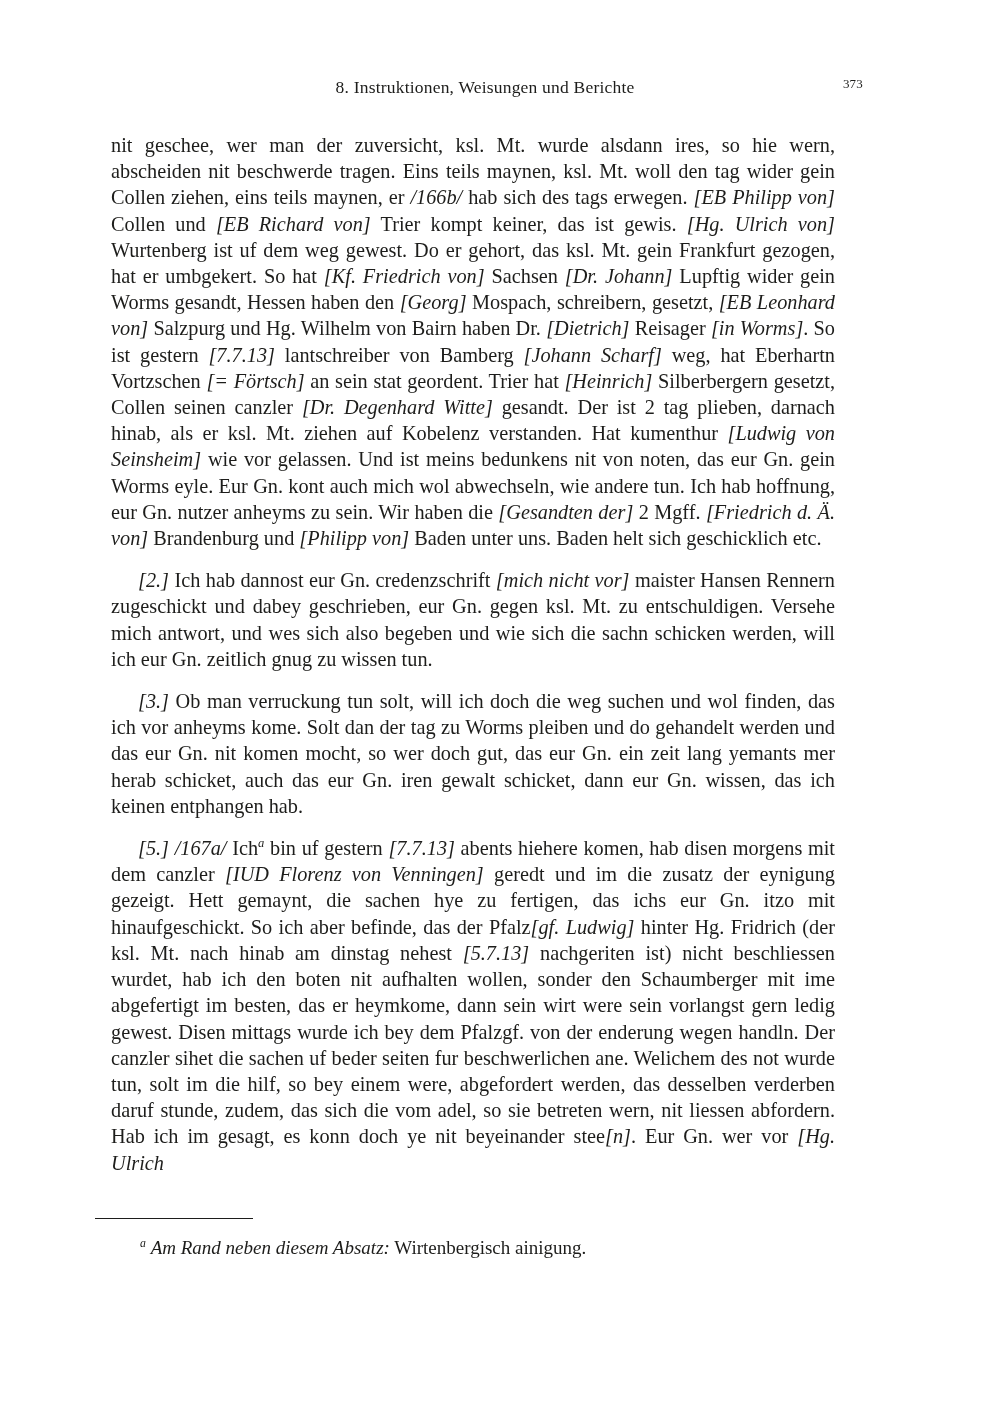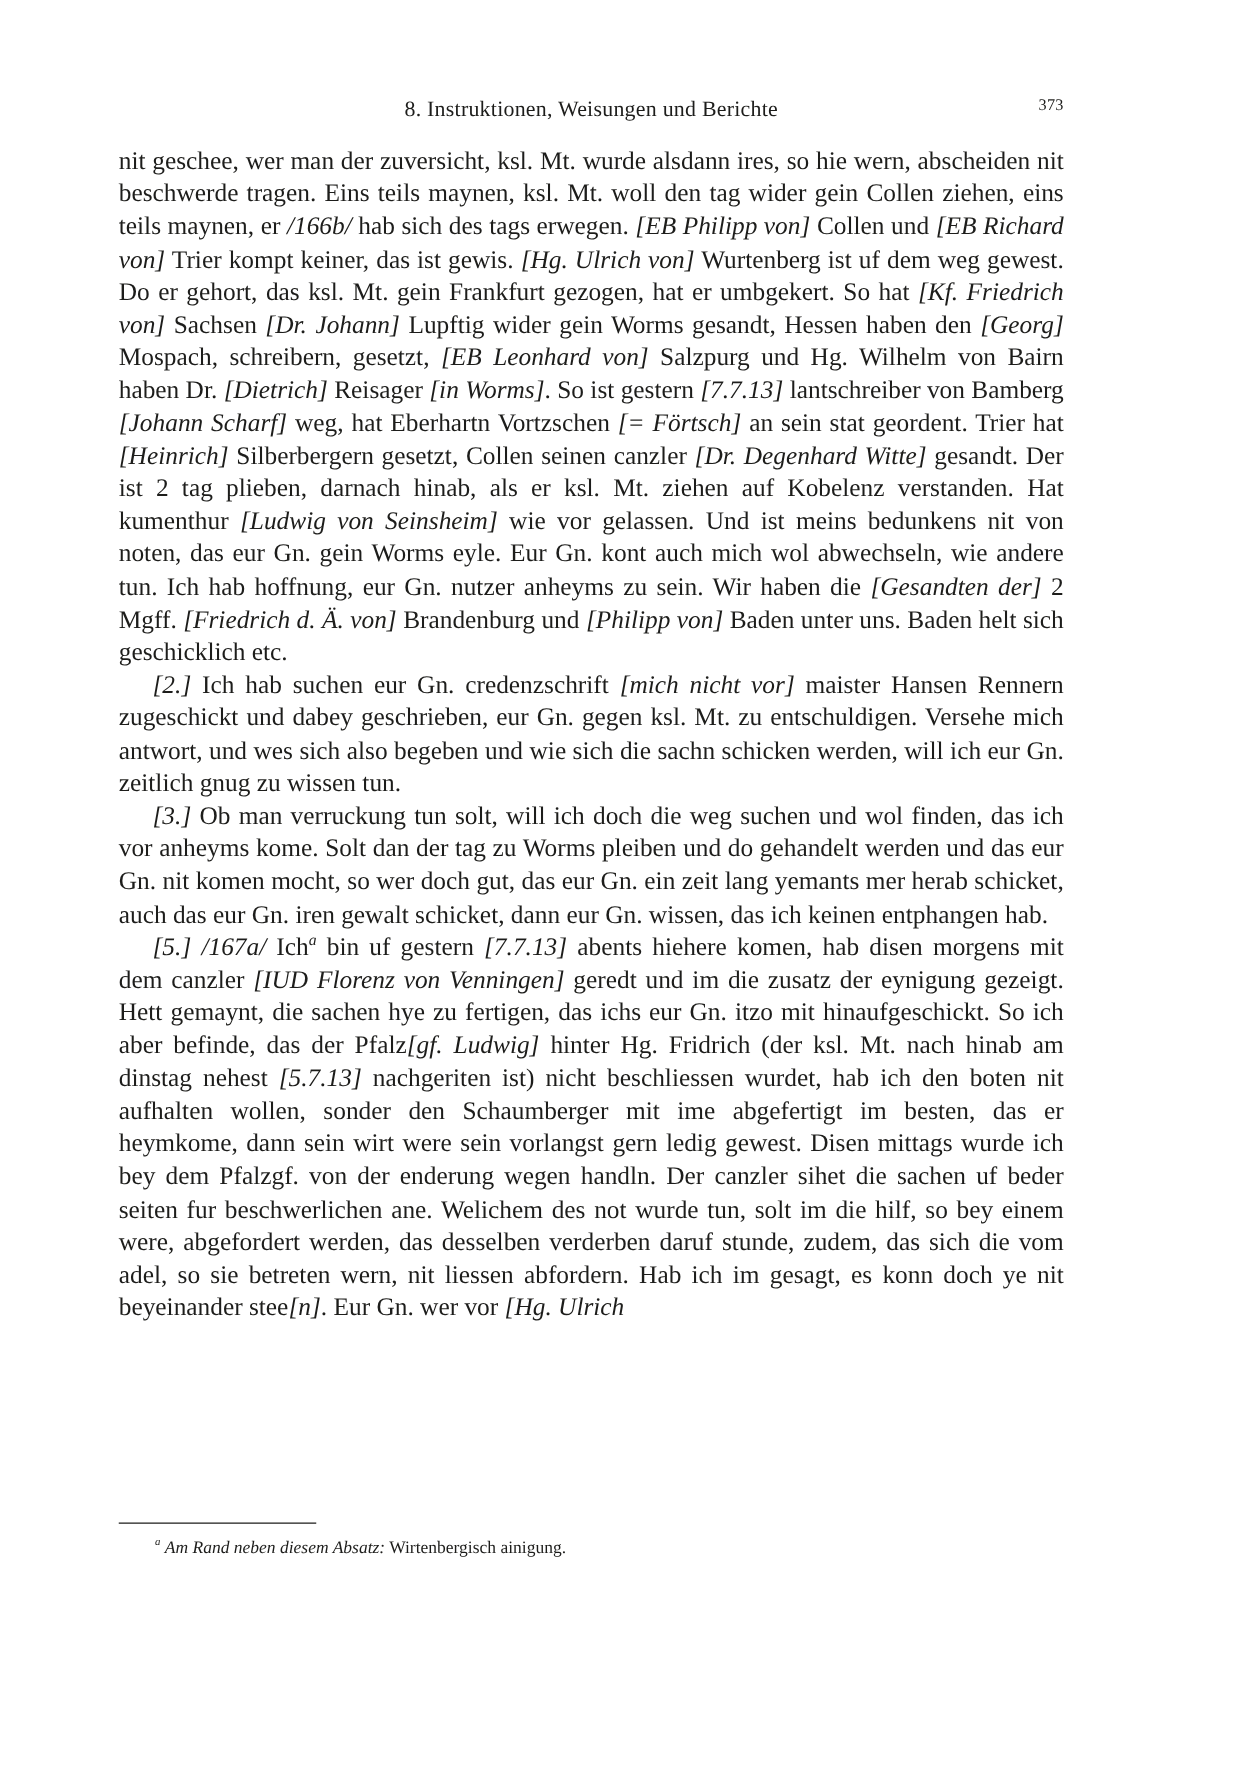--- a/index.html
+++ b/index.html
@@ -7,21 +7,21 @@
     position: relative;
     width: 1004px;
     height: 1418px;
     background: #ffffff;
     color: #1d1d1b;
     font-family: "Liberation Serif", "DejaVu Serif", serif;
     overflow: hidden;
   }
   .running-header {
     position: absolute;
-    left: 95px;
+    left: 107px;
     top: 76px;
     width: 756px;
     text-align: center;
     font-size: 17.5px;
     line-height: 22px;
     letter-spacing: 0.2px;
     font-family: Liberation Serif, serif;
   }
   .page-number {
     position: absolute;
@@ -31,21 +31,21 @@
   }
   .body-text {
     position: absolute;
     left: 95px;
     top: 116px;
     width: 756px;
     font-size: 20.3px;
     line-height: 26.2px;
     text-align: justify;
   }
-  .para { margin: 0; }
+  .para { margin: 16px; }
   .para.indent { text-indent: 27px; }
   em { font-style: italic; }
   sup.fn {
     font-size: 0.62em;
     font-style: italic;
     vertical-align: super;
     line-height: 0;
   }
   .footnote-area {
     position: absolute;
@@ -53,40 +53,40 @@
     top: 1218px;
     width: 756px;
   }
   .footnote-rule {
     width: 158px;
     height: 0;
     border-top: 1.4px solid #1d1d1b;
     margin: 0 0 9px 0;
   }
   .footnote {
-    margin: 2px;
-    font-size: 14px;
+    margin: 18px;
+    font-size: 19px;
     line-height: 22.5px;
     text-indent: 27px;
     text-align: justify;
   }
 </style>
 </head>
 <body>
 
 <div class="page">
 
   <div class="running-header">
     <span>8. Instruktionen, Weisungen und Berichte</span>
     <span class="page-number">373</span>
   </div>
 
   <div class="body-text">
     <p class="para"><span>nit geschee, wer man der zuversicht, ksl. Mt. wurde alsdann ires, so hie wern, abscheiden nit beschwerde tragen. Eins teils maynen, ksl. Mt. woll den tag wider gein Collen ziehen, eins teils maynen, er </span><em>/166b/</em><span> hab sich des tags erwegen. </span><em>[EB Philipp von]</em><span> Collen und </span><em>[EB Richard von]</em><span> Trier kompt keiner, das ist gewis. </span><em>[Hg. Ulrich von]</em><span> Wurtenberg ist uf dem weg gewest. Do er gehort, das ksl. Mt. gein Frankfurt gezogen, hat er umbgekert. So hat </span><em>[Kf. Friedrich von]</em><span> Sachsen </span><em>[Dr. Johann]</em><span> Lupftig wider gein Worms gesandt, Hessen haben den </span><em>[Georg]</em><span> Mospach, schreibern, gesetzt, </span><em>[EB Leonhard von]</em><span> Salzpurg und Hg. Wilhelm von Bairn haben Dr. </span><em>[Dietrich]</em><span> Reisager </span><em>[in Worms]</em><span>. So ist gestern </span><em>[7.7.13]</em><span> lantschreiber von Bamberg </span><em>[Johann Scharf]</em><span> weg, hat Eberhartn Vortzschen </span><em>[= Förtsch]</em><span> an sein stat geordent. Trier hat </span><em>[Heinrich]</em><span> Silberbergern gesetzt, Collen seinen canzler </span><em>[Dr. Degenhard Witte]</em><span> gesandt. Der ist 2 tag plieben, darnach hinab, als er ksl. Mt. ziehen auf Kobelenz verstanden. Hat kumenthur </span><em>[Ludwig von Seinsheim]</em><span> wie vor gelassen. Und ist meins bedunkens nit von noten, das eur Gn. gein Worms eyle. Eur Gn. kont auch mich wol abwechseln, wie andere tun. Ich hab hoffnung, eur Gn. nutzer anheyms zu sein. Wir haben die </span><em>[Gesandten der]</em><span> 2 Mgff. </span><em>[Friedrich d. Ä. von]</em><span> Brandenburg und </span><em>[Philipp von]</em><span> Baden unter uns. Baden helt sich geschicklich etc.</span></p>
-    <p class="para indent"><em>[2.]</em><span> Ich hab suchen eur Gn. credenzschrift </span><em>[mich nicht vor]</em><span> maister Hansen Rennern zugeschickt und dabey geschrieben, eur Gn. gegen ksl. Mt. zu entschuldigen. Versehe mich antwort, und wes sich also begeben und wie sich die sachn schicken werden, will ich eur Gn. zeitlich gnug zu wissen tun.</span></p>
+    <p class="para indent"><em>[2.]</em><span> Ich hab dannost eur Gn. credenzschrift </span><em>[mich nicht vor]</em><span> maister Hansen Rennern zugeschickt und dabey geschrieben, eur Gn. gegen ksl. Mt. zu entschuldigen. Versehe mich antwort, und wes sich also begeben und wie sich die sachn schicken werden, will ich eur Gn. zeitlich gnug zu wissen tun.</span></p>
     <p class="para indent"><em>[3.]</em><span> Ob man verruckung tun solt, will ich doch die weg suchen und wol finden, das ich vor anheyms kome. Solt dan der tag zu Worms pleiben und do gehandelt werden und das eur Gn. nit komen mocht, so wer doch gut, das eur Gn. ein zeit lang yemants mer herab schicket, auch das eur Gn. iren gewalt schicket, dann eur Gn. wissen, das ich keinen entphangen hab.</span></p>
     <p class="para indent"><em>[5.] /167a/</em><span> Ich</span><sup class="fn">a</sup><span> bin uf gestern </span><em>[7.7.13]</em><span> abents hiehere komen, hab disen morgens mit dem canzler </span><em>[IUD Florenz von Venningen]</em><span> geredt und im die zusatz der eynigung gezeigt. Hett gemaynt, die sachen hye zu fertigen, das ichs eur Gn. itzo mit hinaufgeschickt. So ich aber befinde, das der Pfalz</span><em>[gf. Ludwig]</em><span> hinter Hg. Fridrich (der ksl. Mt. nach hinab am dinstag nehest </span><em>[5.7.13]</em><span> nachgeriten ist) nicht beschliessen wurdet, hab ich den boten nit aufhalten wollen, sonder den Schaumberger mit ime abgefertigt im besten, das er heymkome, dann sein wirt were sein vorlangst gern ledig gewest. Disen mittags wurde ich bey dem Pfalzgf. von der enderung wegen handln. Der canzler sihet die sachen uf beder seiten fur beschwerlichen ane. Welichem des not wurde tun, solt im die hilf, so bey einem were, abgefordert werden, das desselben verderben daruf stunde, zudem, das sich die vom adel, so sie betreten wern, nit liessen abfordern. Hab ich im gesagt, es konn doch ye nit beyeinander stee</span><em>[n]</em><span>. Eur Gn. wer vor </span><em>[Hg. Ulrich</em></p>
   </div>
 
   <div class="footnote-area">
     <div class="footnote-rule"></div>
     <p class="footnote"><sup class="fn">a</sup><span> </span><em>Am Rand neben diesem Absatz:</em><span> Wirtenbergisch ainigung.</span></p>
   </div>
 
 </div>

